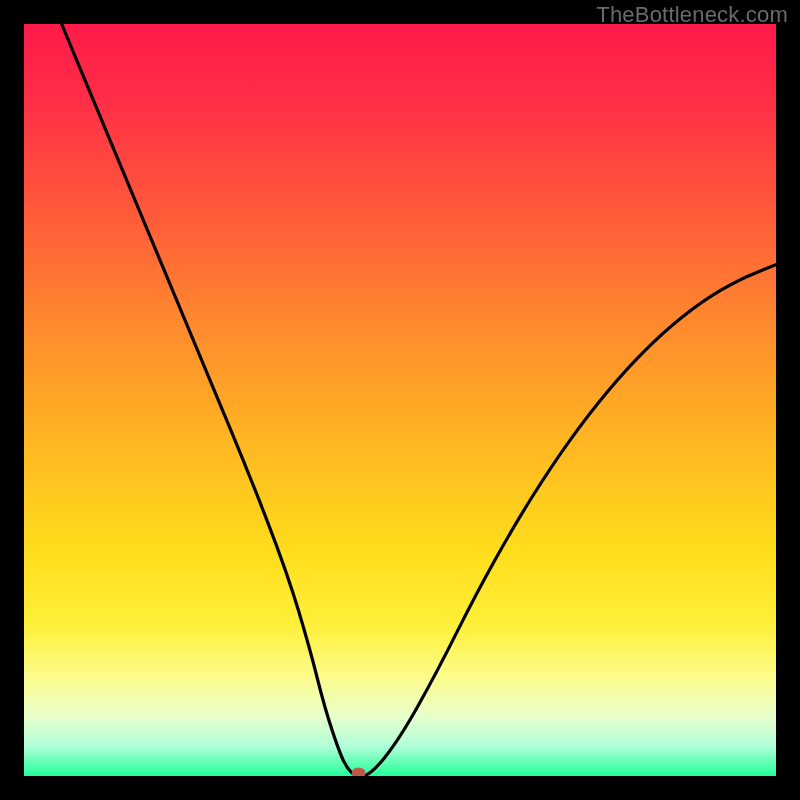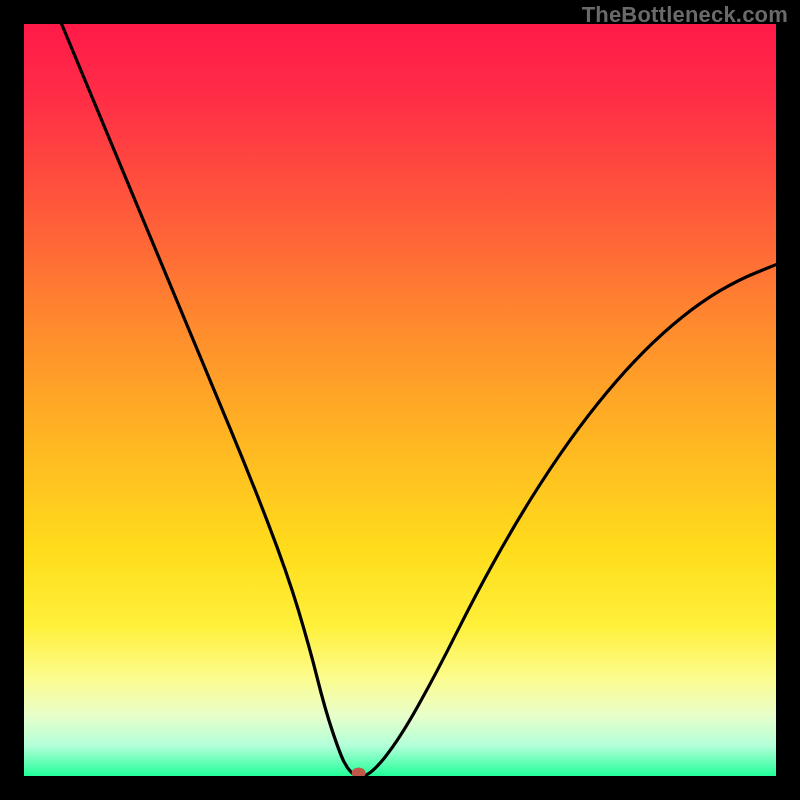--- a/index.html
+++ b/index.html
@@ -16,21 +16,21 @@
     width: 800px;
     height: 800px;
     background: #000000;
   }
   .watermark {
     position: absolute;
     top: 2px;
     right: 12px;
     color: #6a6a6a;
     font-size: 22px;
-    font-weight: 700;
+    font-weight: 400;
     letter-spacing: 0.2px;
     z-index: 5;
   }
   .plot-area {
     position: absolute;
     left: 24px;
     top: 24px;
     width: 752px;
     height: 752px;
     overflow: hidden;

